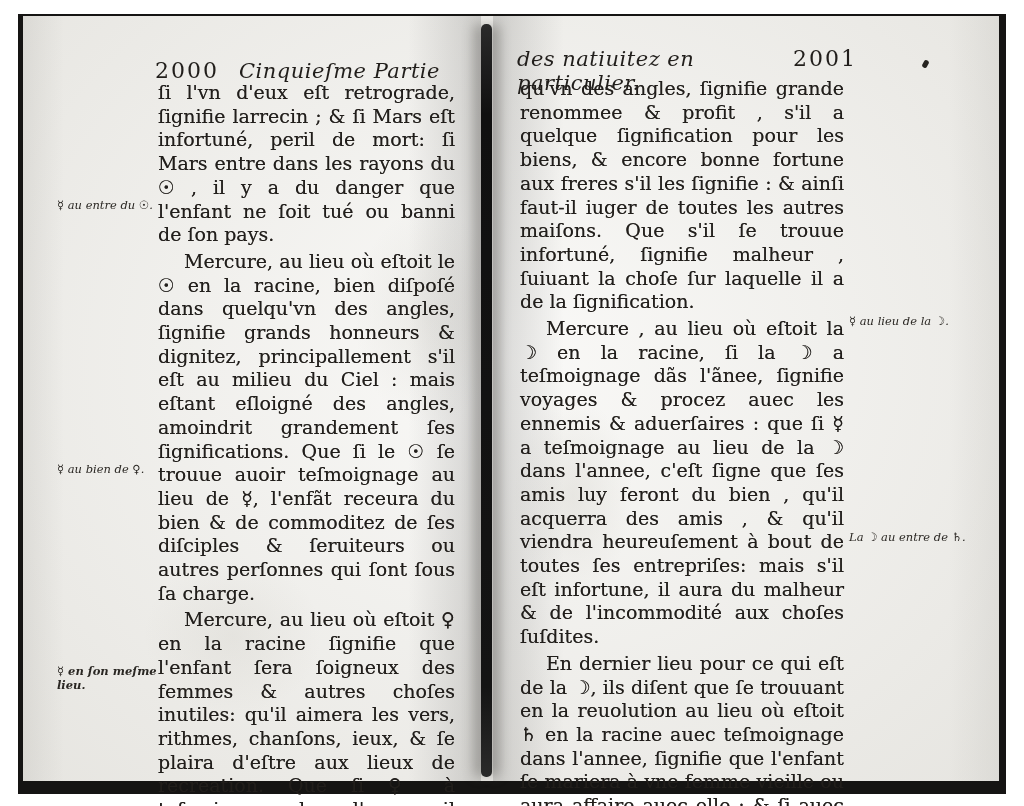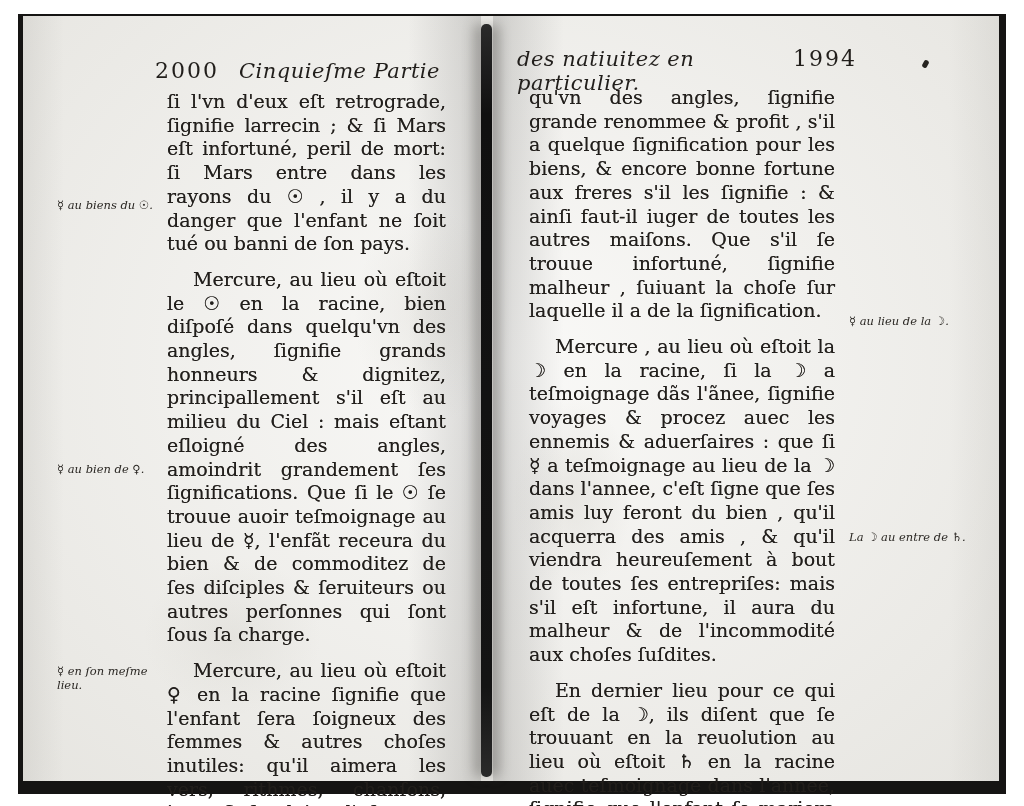--- a/index.html
+++ b/index.html
@@ -32,27 +32,27 @@
   .runhead .pagenum{font-size:22px;letter-spacing:2px;}
   .runhead .runtitle{font-style:italic;}
   .runhead-left{left:132px;top:36px;width:305px;}
   .runhead-left .runtitle{flex:1;text-align:center;margin-top:7px;}
   .runhead-right{left:24px;top:30px;width:340px;justify-content:space-between;}
   .bodycol{position:absolute;text-align:justify;
     font-size:19px;line-height:23.7px;
     text-shadow:0 0 .5px rgba(30,28,25,.65);}
   .bodycol-left{left:132px;top:62px;width:303px;}
   .bodycol-right{left:24px;top:58px;width:330px;}
-  .bodycol p{margin:12px;}
+  .bodycol p{margin:3px;}
   .bodycol p.ind{text-indent:26px;}
   .mnote{position:absolute;font-style:italic;font-size:11.5px;line-height:14px;
     color:#2a2723;width:104px;}
   .mnote-l{left:34px;}
   .mnote-r{left:356px;width:118px;}
-  .mn1{top:182px;} .mn2{top:446px;} .mn3{top:648px;}
+  .mn1{top:182px;} .mn2{top:446px;} .mn3{top:648px;font-weight:bold;}
   .mn4{top:262px;margin-top:36px;} .mn5{top:514px;}
   .stain{position:absolute;border-radius:50%;pointer-events:none;}
   .stain1{left:330px;top:190px;width:150px;height:220px;
     background:radial-gradient(ellipse, rgba(150,145,130,.12), rgba(0,0,0,0) 70%);}
   .stain2{left:490px;top:380px;width:120px;height:200px;
     background:radial-gradient(ellipse, rgba(150,145,130,.14), rgba(0,0,0,0) 70%);}
   .stain3{left:120px;top:540px;width:180px;height:160px;
     background:radial-gradient(ellipse, rgba(150,145,130,.10), rgba(0,0,0,0) 70%);}
   .speck{position:absolute;background:#262420;}
   .speck1{left:900px;top:44px;width:5px;height:8px;transform:rotate(28deg);border-radius:2px;}
@@ -73,31 +73,31 @@
       <span class="runtitle">Cinquieſme Partie</span>
     </div>
 
     <div class="bodycol bodycol-left">
       <p>ſi l'vn d'eux eſt retrograde, ſignifie larrecin ; &amp; ſi Mars eſt infortuné, peril de mort: ſi Mars entre dans les rayons du ☉ , il y a du danger que l'enfant ne ſoit tué ou banni de ſon pays.</p>
       <p class="ind">Mercure, au lieu où eſtoit le ☉ en la racine, bien diſpoſé dans quelqu'vn des angles, ſignifie grands honneurs &amp; dignitez, principallement s'il eſt au milieu du Ciel : mais eſtant eſloigné des angles, amoindrit grandement ſes ſignifications. Que ſi le ☉ ſe trouue auoir teſmoignage au lieu de ☿, l'enfãt receura du bien &amp; de commoditez de ſes diſciples &amp; ſeruiteurs ou autres perſonnes qui ſont ſous ſa charge.</p>
       <p class="ind">Mercure, au lieu où eſtoit ♀ en la racine ſignifie que l'enfant ſera ſoigneux des femmes &amp; autres choſes inutiles: qu'il aimera les vers, rithmes, chanſons, ieux, &amp; ſe plaira d'eſtre aux lieux de recreation. Que ſi ♀ à teſmoignage dans l'annee, il aura quelque dignité, &amp; tâchera de ſe parer, pour paroiſtre beau &amp; bien accommodé parmy le monde.</p>
 
     </div>
 
-    <div class="mnote mnote-l mn1">☿ au biens du ☉.</div>
+    <div class="mnote mnote-l mn1">☿ au entre du ☉.</div>
     <div class="mnote mnote-l mn2">☿ au bien de ♀.</div>
     <div class="mnote mnote-l mn3">☿ en ſon meſme lieu.</div>
   </div>
 
   <div class="gutter"></div>
 
   <div class="page page-right">
     <div class="runhead runhead-right">
       <span class="runtitle">des natiuitez en particulier.</span>
-      <span class="pagenum">1994</span>
+      <span class="pagenum">2001</span>
     </div>
 
     <div class="bodycol bodycol-right">
       <p>qu'vn des angles, ſignifie grande renommee &amp; profit , s'il a quelque ſignification pour les biens, &amp; encore bonne fortune aux freres s'il les ſignifie : &amp; ainſi faut-il iuger de toutes les autres maiſons. Que s'il ſe trouue infortuné, ſignifie malheur , ſuiuant la choſe ſur laquelle il a de la ſignification.</p>
       <p class="ind">Mercure , au lieu où eſtoit la ☽ en la racine, ſi la ☽ a teſmoignage dãs l'ãnee, ſignifie voyages &amp; procez auec les ennemis &amp; aduerſaires : que ſi ☿ a teſmoignage au lieu de la ☽ dans l'annee, c'eſt ſigne que ſes amis luy feront du bien , qu'il acquerra des amis , &amp; qu'il viendra heureuſement à bout de toutes ſes entrepriſes: mais s'il eſt infortune, il aura du malheur &amp; de l'incommodité aux choſes ſuſdites.</p>
       <p class="ind">En dernier lieu pour ce qui eſt de la ☽, ils diſent que ſe trouuant en la reuolution au lieu où eſtoit ♄ en la racine auec teſmoignage dans l'annee, ſignifie que l'enfant ſe mariera à vne femme vieille ou aura affaire auec elle ; &amp; ſi auec cela elle eſt infortunee, preſage vne vie pleine de labeurs, trauaux &amp; empeſchemens: mais ſi ♄ a teſmoignage dans</p>
     </div>
 
     <div class="mnote mnote-r mn4">☿ au lieu de la ☽.</div>
     <div class="mnote mnote-r mn5">La ☽ au entre de ♄.</div>

